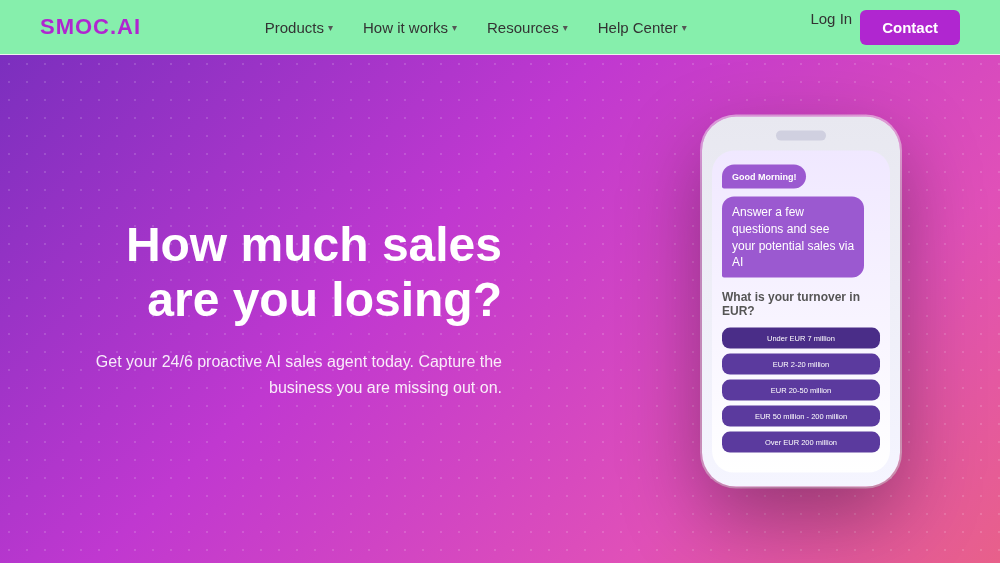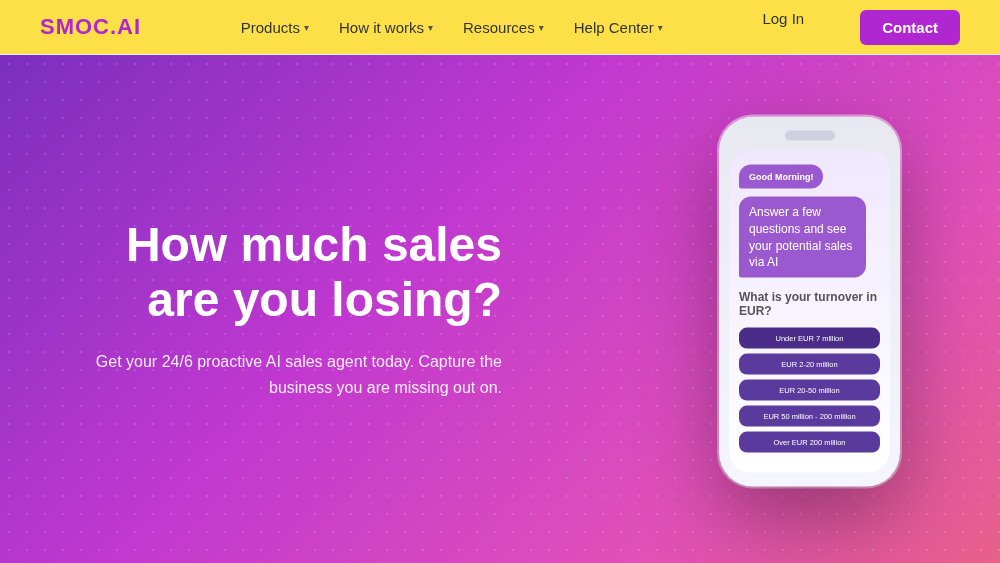--- a/index.html
+++ b/index.html
@@ -1,38 +1,38 @@
 <!DOCTYPE html>
 <html><head>
   <meta charset="utf-8">
   <style>
     * { margin: 0; padding: 0; box-sizing: border-box; }
     body { font-family: -apple-system, BlinkMacSystemFont, 'Segoe UI', sans-serif; width: 1000px; height: 563px; overflow: hidden; background: #fff; }
 
     
     .navbar {
       display: flex; align-items: center; justify-content: space-between;
-      padding: 0 40px; height: 55px; background: #fde047;
+      padding: 0 40px; height: 55px; background: #86efac;
       border-bottom: 1px solid #f0f0f0; position: relative; z-index: 10;
     }
     .nav-logo { font-weight: 900; font-size: 22px; color: #b026d0; letter-spacing: 1px; }
     .nav-links { display: flex; align-items: center; gap: 30px; }
     .nav-link {
       font-size: 15px; color: #333; text-decoration: none; cursor: pointer;
       display: flex; align-items: center; gap: 4px; font-weight: 500;
     }
     .nav-link .chevron { font-size: 10px; color: #555; }
     .nav-actions { display: flex; align-items: flex-start; gap: 8px; }
     .btn-login {
       font-size: 15px; color: #333; background: none; border: none;
       cursor: pointer; font-weight: 500;
     }
     .btn-contact {
       background: #b026d0; color: #fff; border: none; border-radius: 6px;
-      padding: 9px 22px; font-size: 15px; font-weight: 600; cursor: pointer; margin-left: 48px;
+      padding: 9px 22px; font-size: 15px; font-weight: 600; cursor: pointer;
     }
 
     
     .hero {
       position: relative; height: 508px; overflow: hidden;
       background: linear-gradient(135deg, #7b2fbe 0%, #c038d0 40%, #e050b8 75%, #e8608a 100%);
     }
     
     .hero::before {
       content: ''; position: absolute; inset: 0;
@@ -51,21 +51,21 @@
     }
     .hero-subtitle {
       font-size: 16px; color: rgba(255,255,255,0.9); line-height: 1.6; font-weight: 400;
     }
 
     
     .phone-wrapper {
       position: absolute; right: 100px; top: 50%; transform: translateY(-52%);
     }
     .phone {
-      width: 181px; height: 370px; background: linear-gradient(180deg, #e8e8f0 0%, #f5f5ff 100%);
+      width: 198px; height: 370px; background: linear-gradient(180deg, #e8e8f0 0%, #f5f5ff 100%);
       border-radius: 34px; padding: 14px 10px;
       box-shadow: 0 30px 80px rgba(0,0,0,0.35), 0 0 0 2px rgba(255,255,255,0.5);
       position: relative; display: flex; flex-direction: column;
     }
     .phone-notch {
       width: 50px; height: 10px; background: #d0d0e0; border-radius: 6px;
       margin: 0 auto 10px;
     }
     .phone-screen {
       flex: 1; background: linear-gradient(180deg, #f0e8ff 0%, #ffffff 100%);

